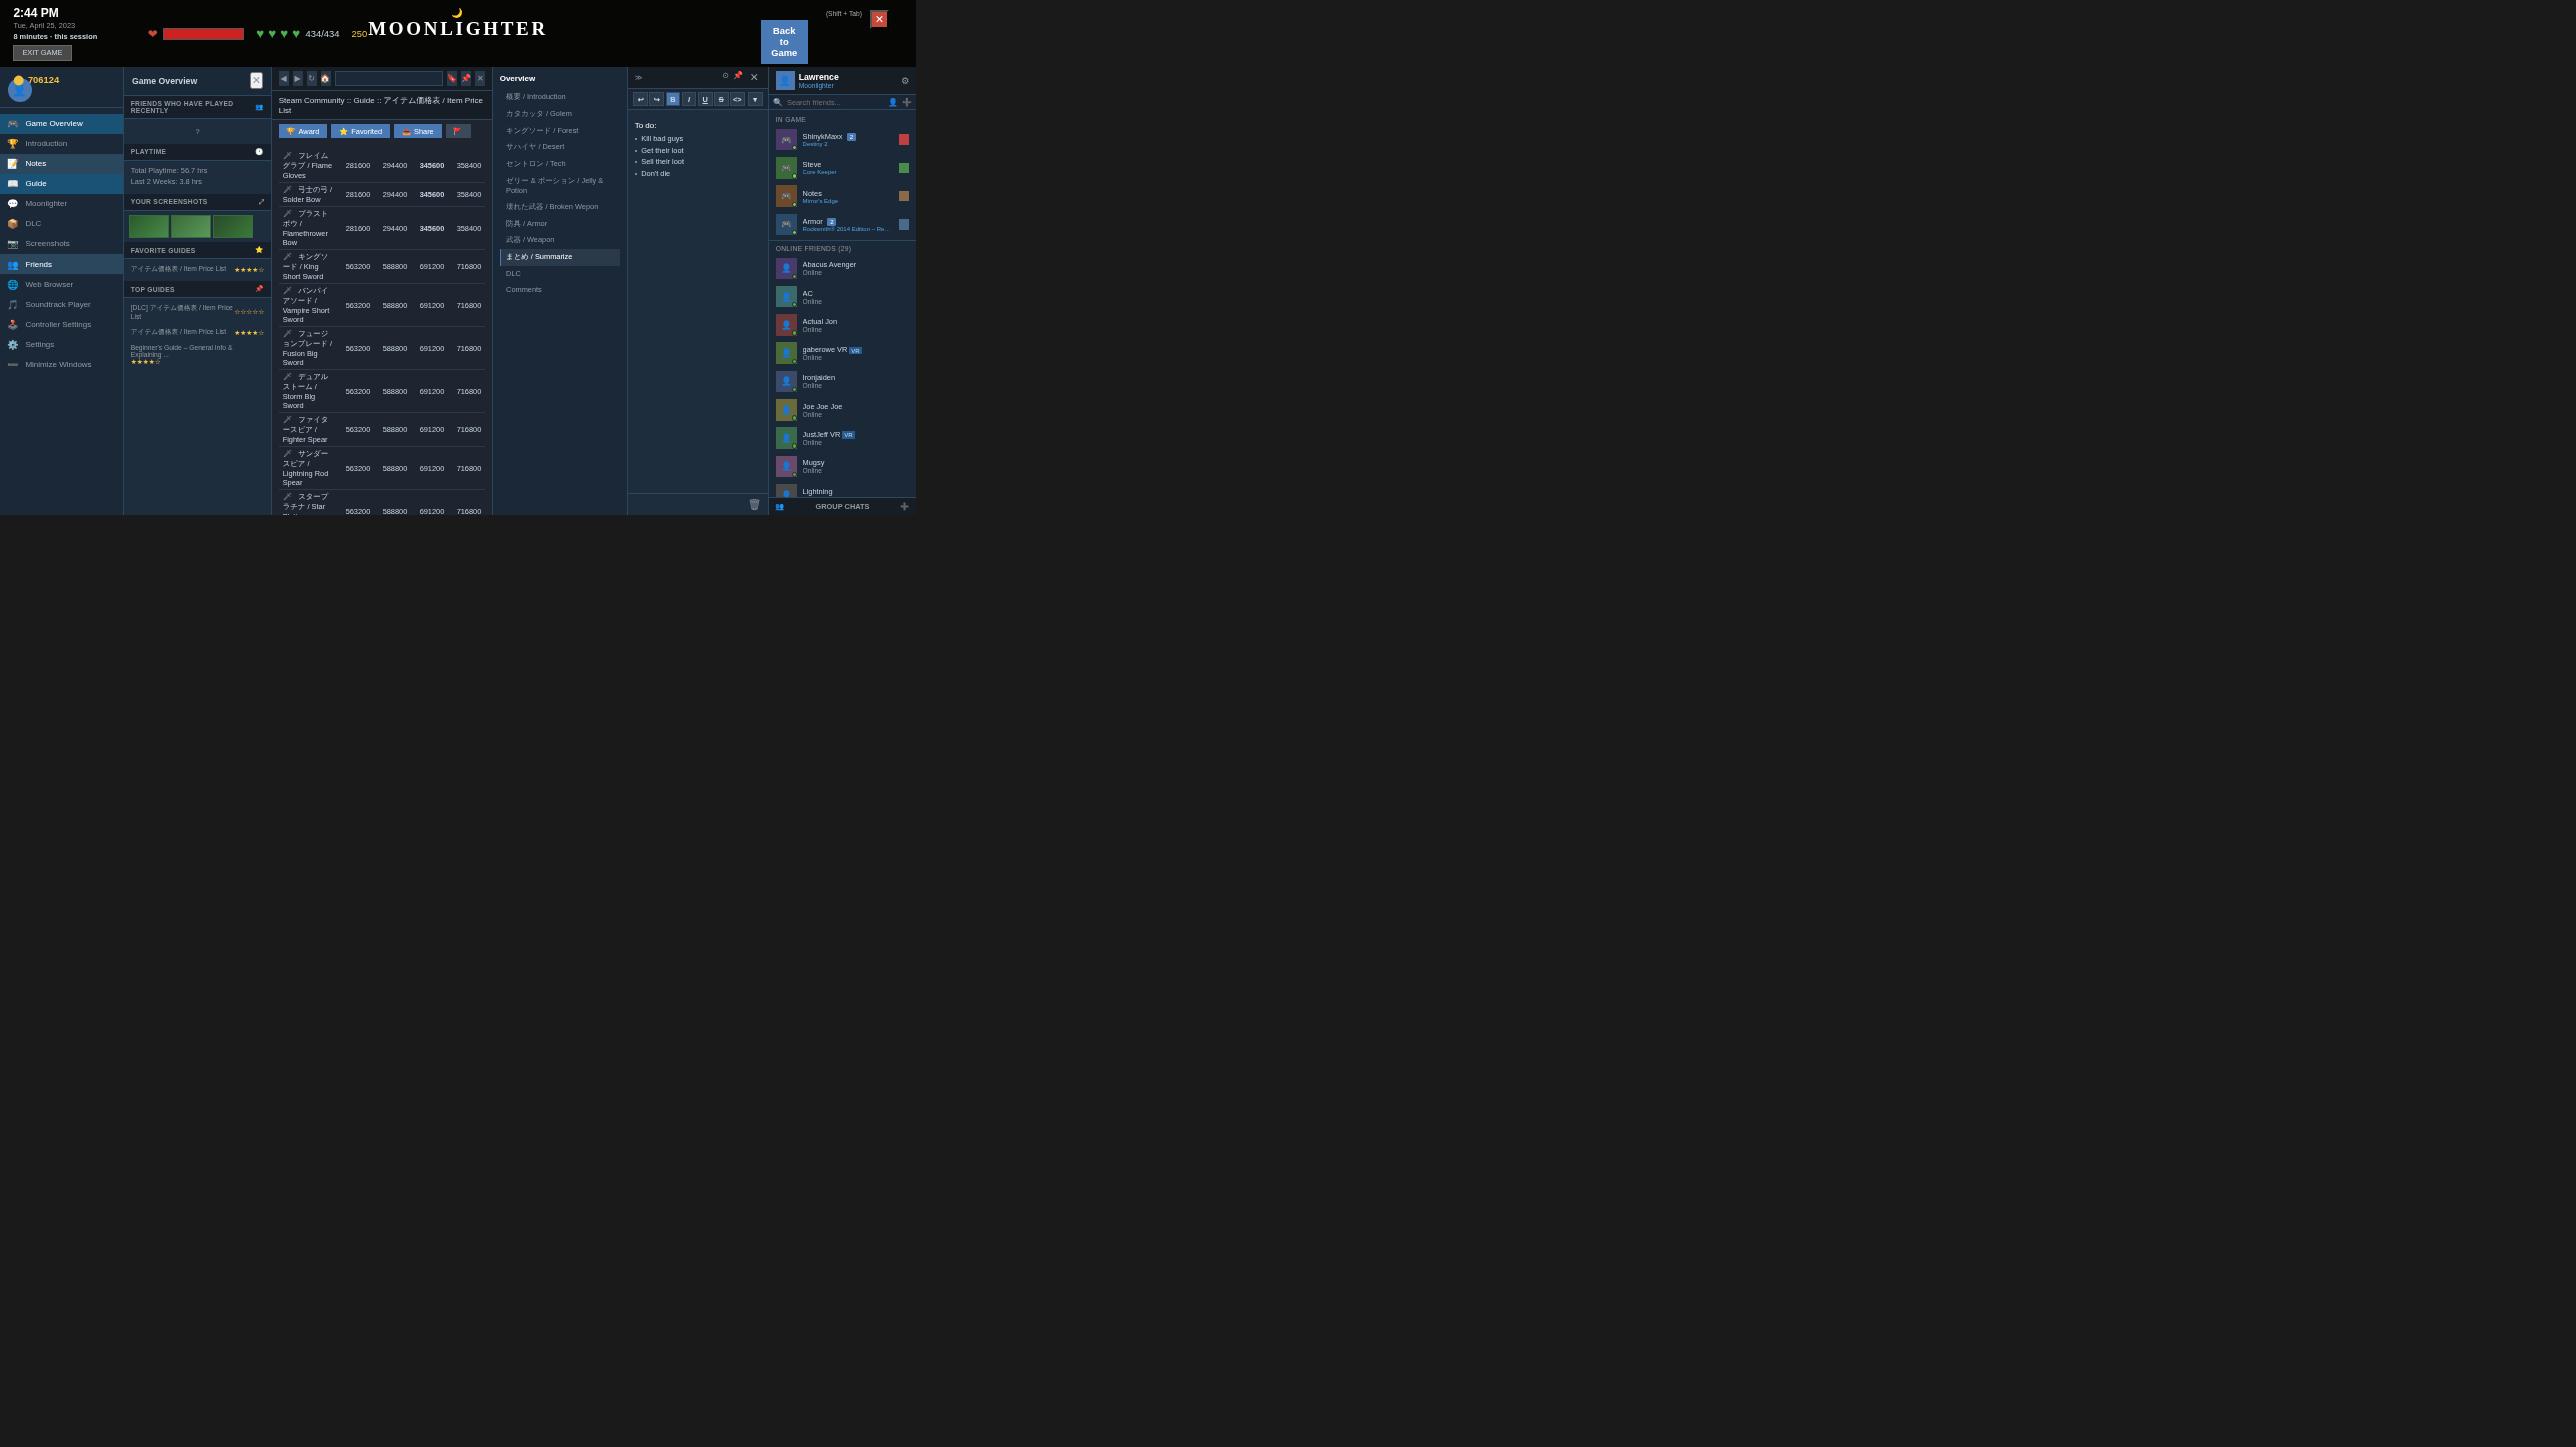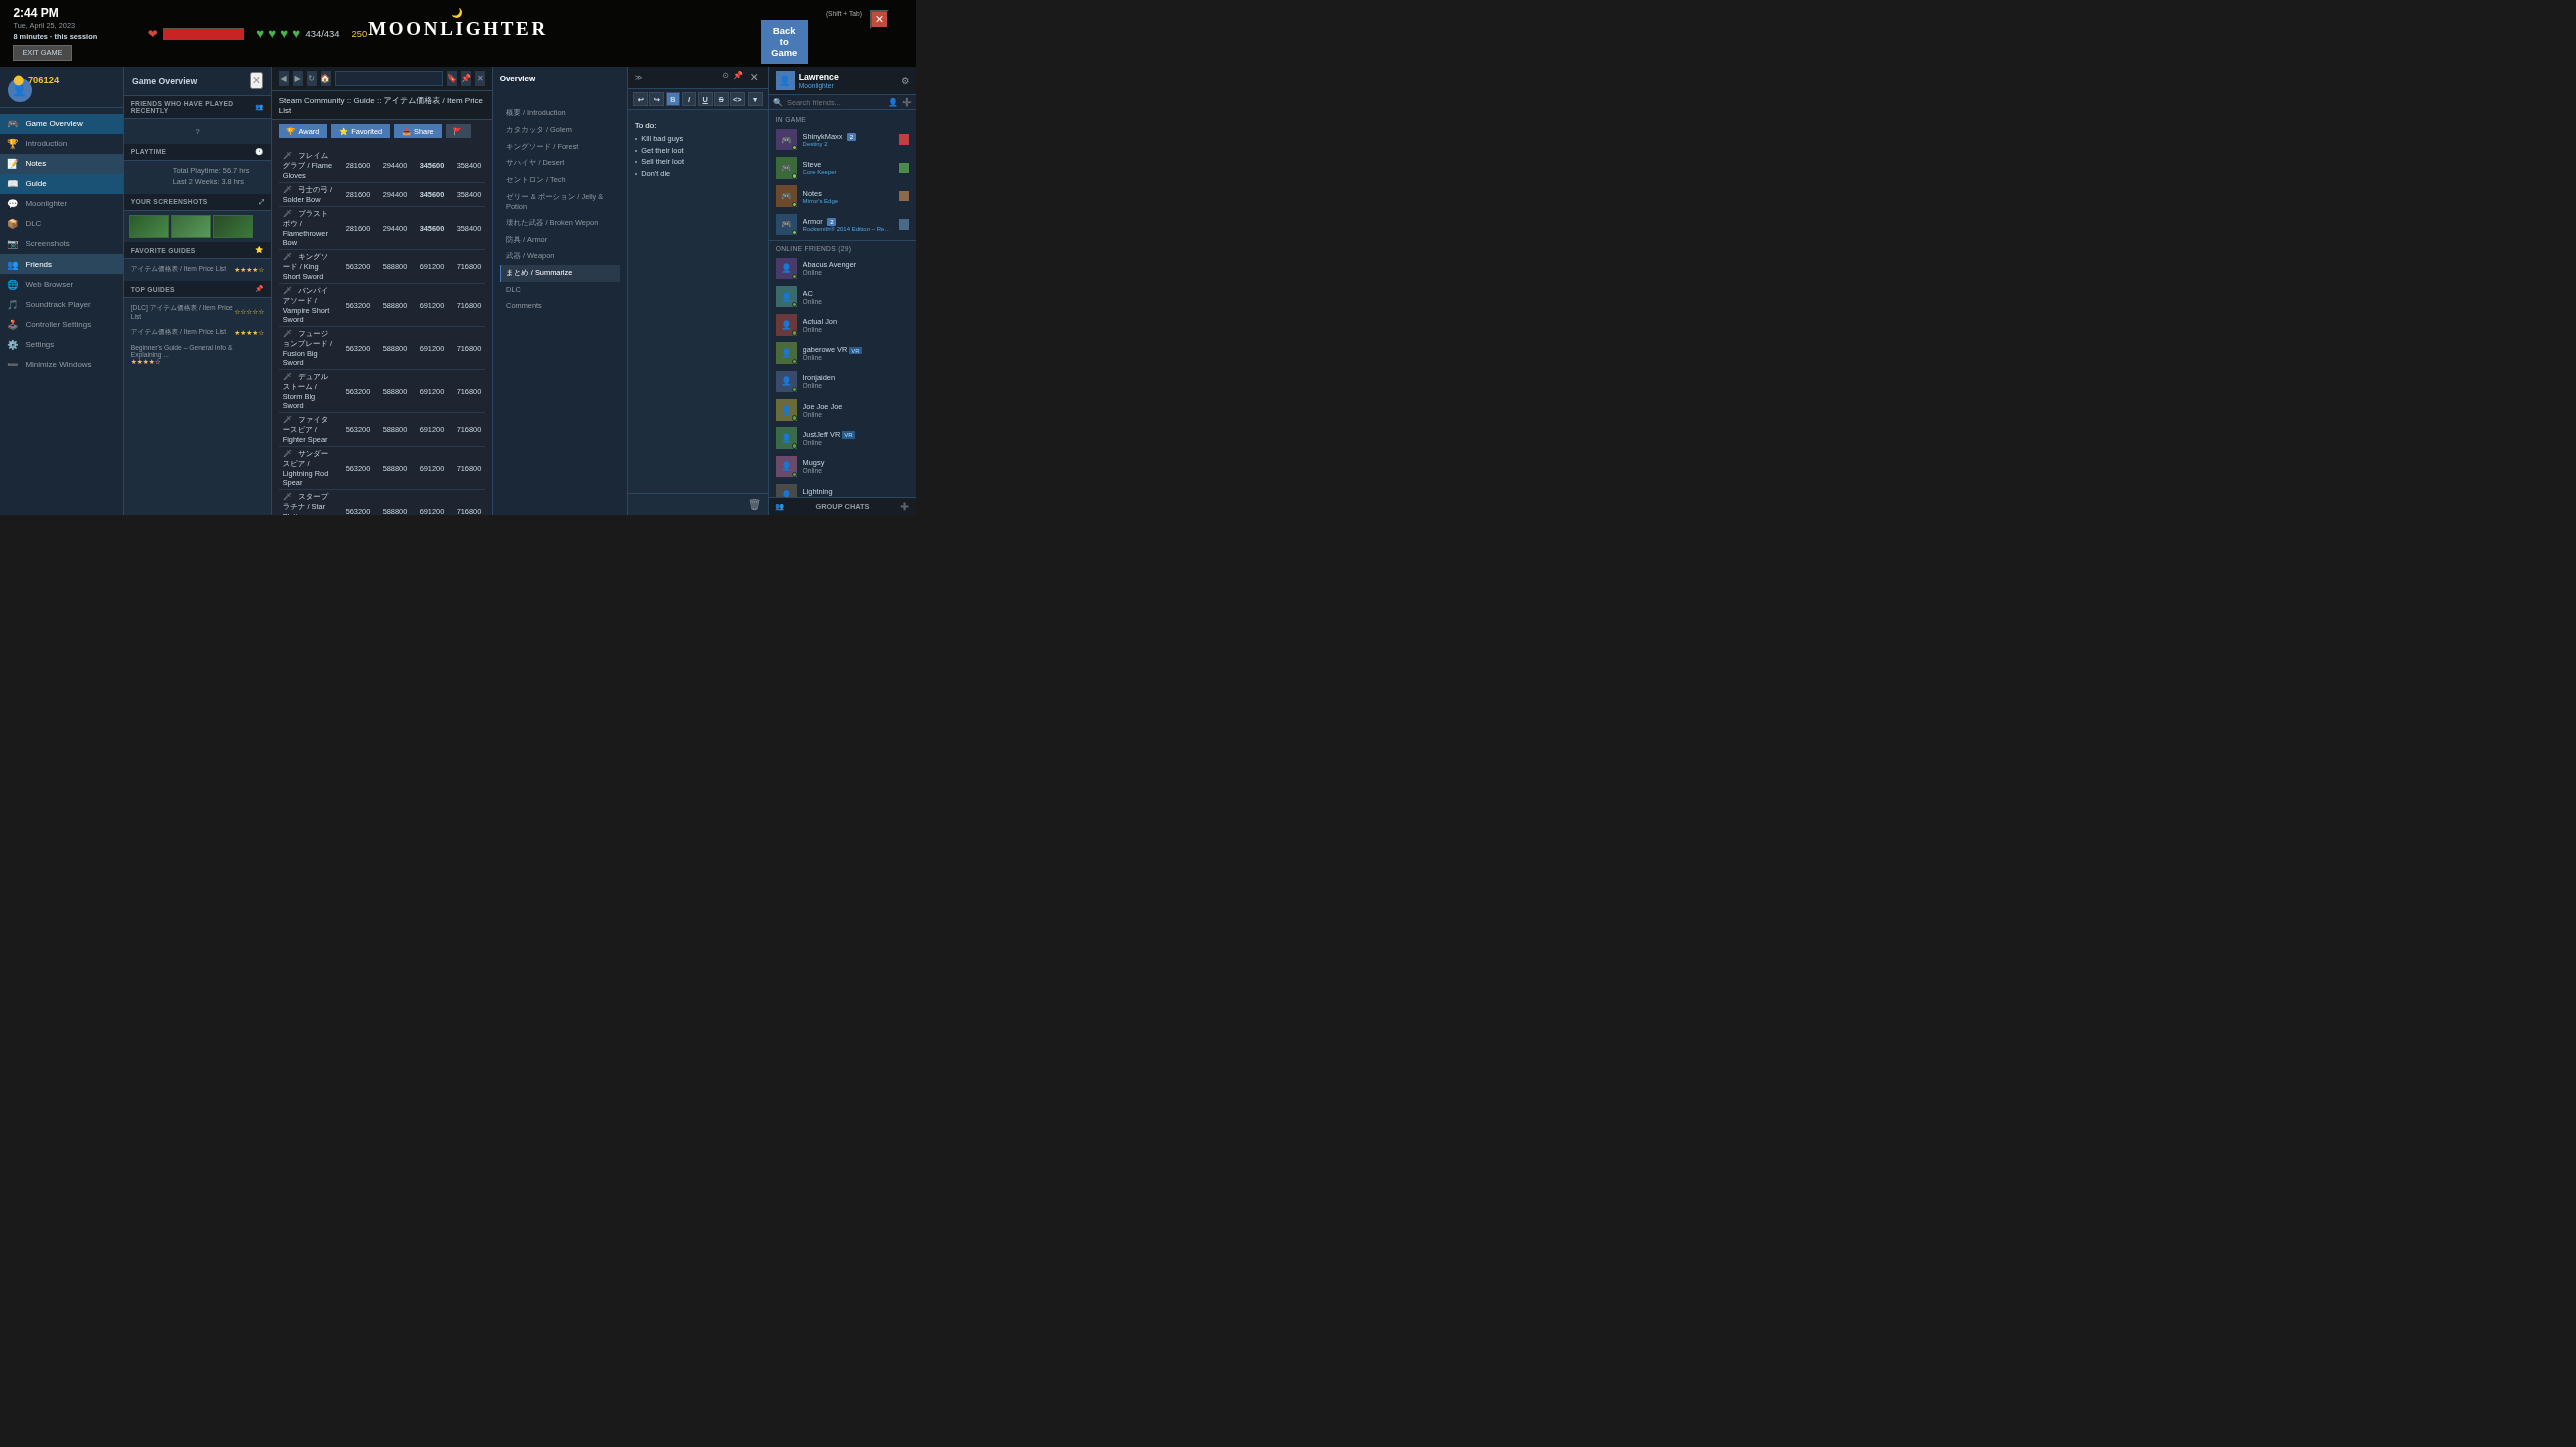--- a/index.html
+++ b/index.html
@@ -297,21 +297,20 @@
     }
 
     .playtime-info {
       padding: 5.4px 6.7px;
       font-size: 7.4px;
       color: #8f98a0;
     }
 
     .playtime-row {
       margin-bottom: 2px;
-      margin-left: 42px;
     }
 
     .screenshots-grid {
       display: flex;
       gap: 2px;
       padding: 4px 5.4px;
     }
 
     .screenshot-thumb {
       width: 40px;
@@ -433,21 +432,21 @@
       background: #1b2838;
       flex-shrink: 0;
       padding: 6.7px;
       overflow-y: auto;
     }
 
     .toc-title {
       font-size: 8px;
       font-weight: bold;
       color: #fff;
-      margin-bottom: 22px;
+      margin-bottom: 6px;
     }
 
     .toc-item {
       padding: 3.4px 5.4px;
       font-size: 7.4px;
       color: #8f98a0;
       cursor: pointer;
       border-left: 1.3px solid transparent;
     }
 

